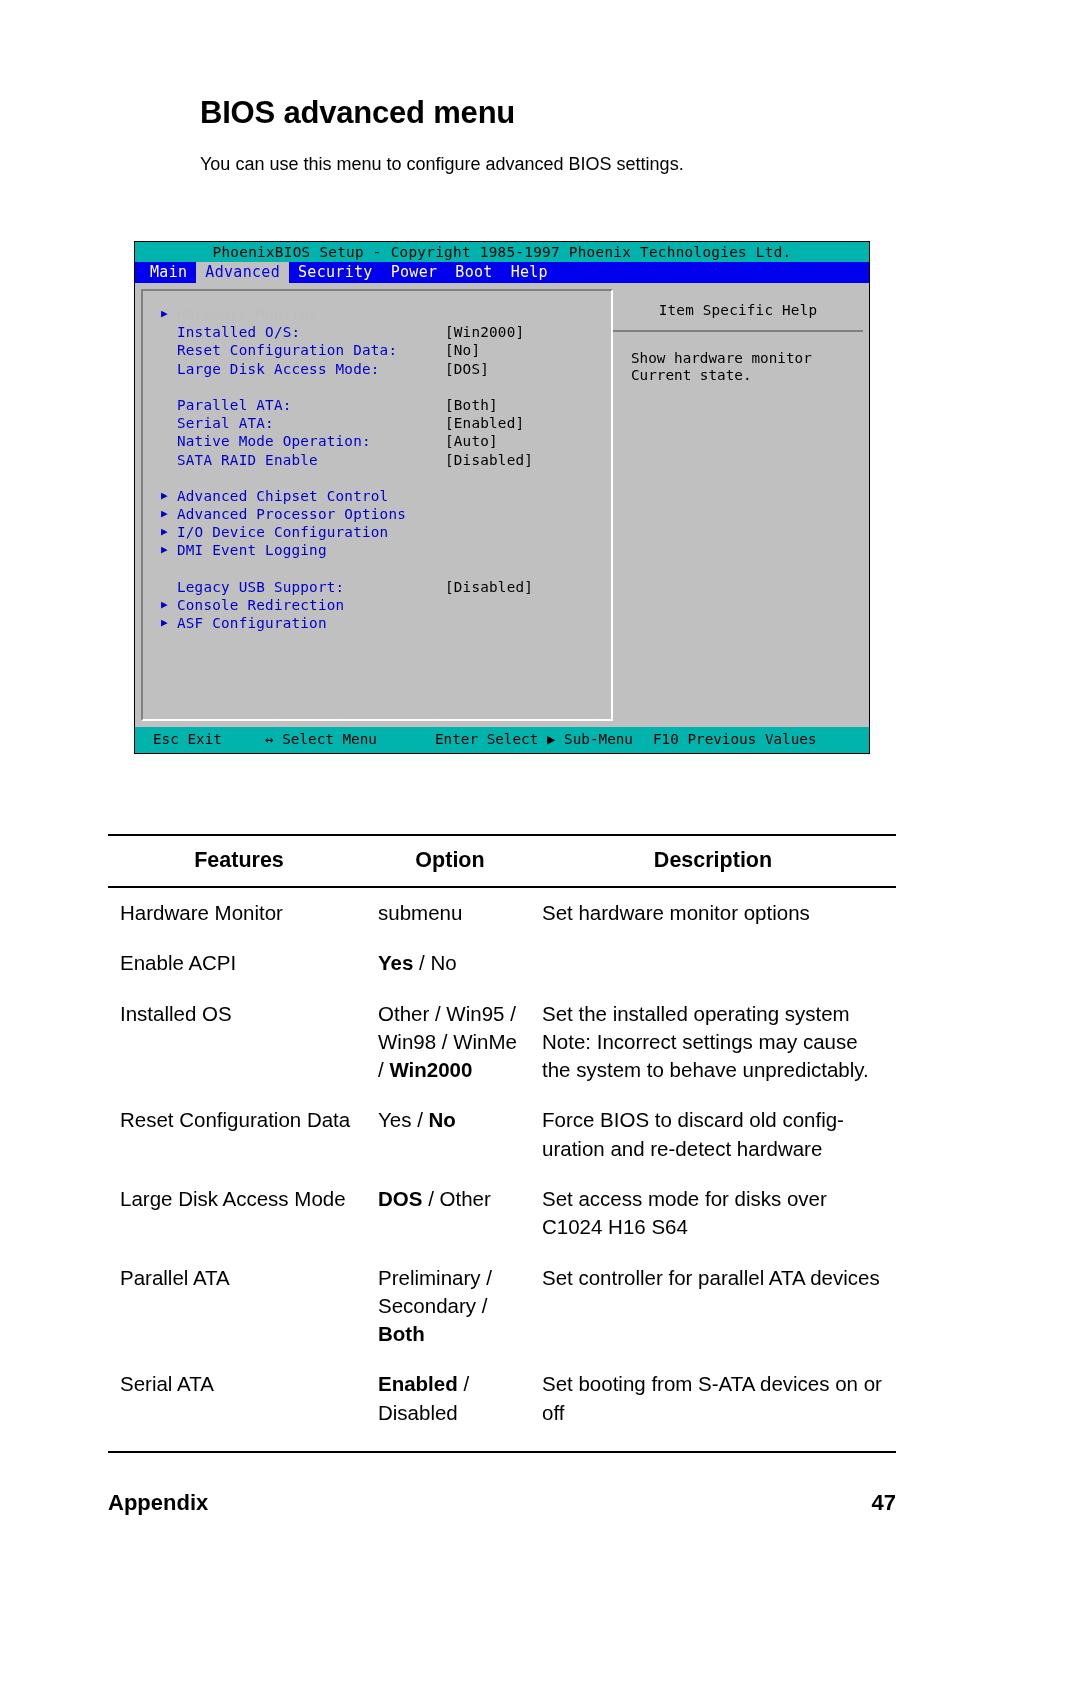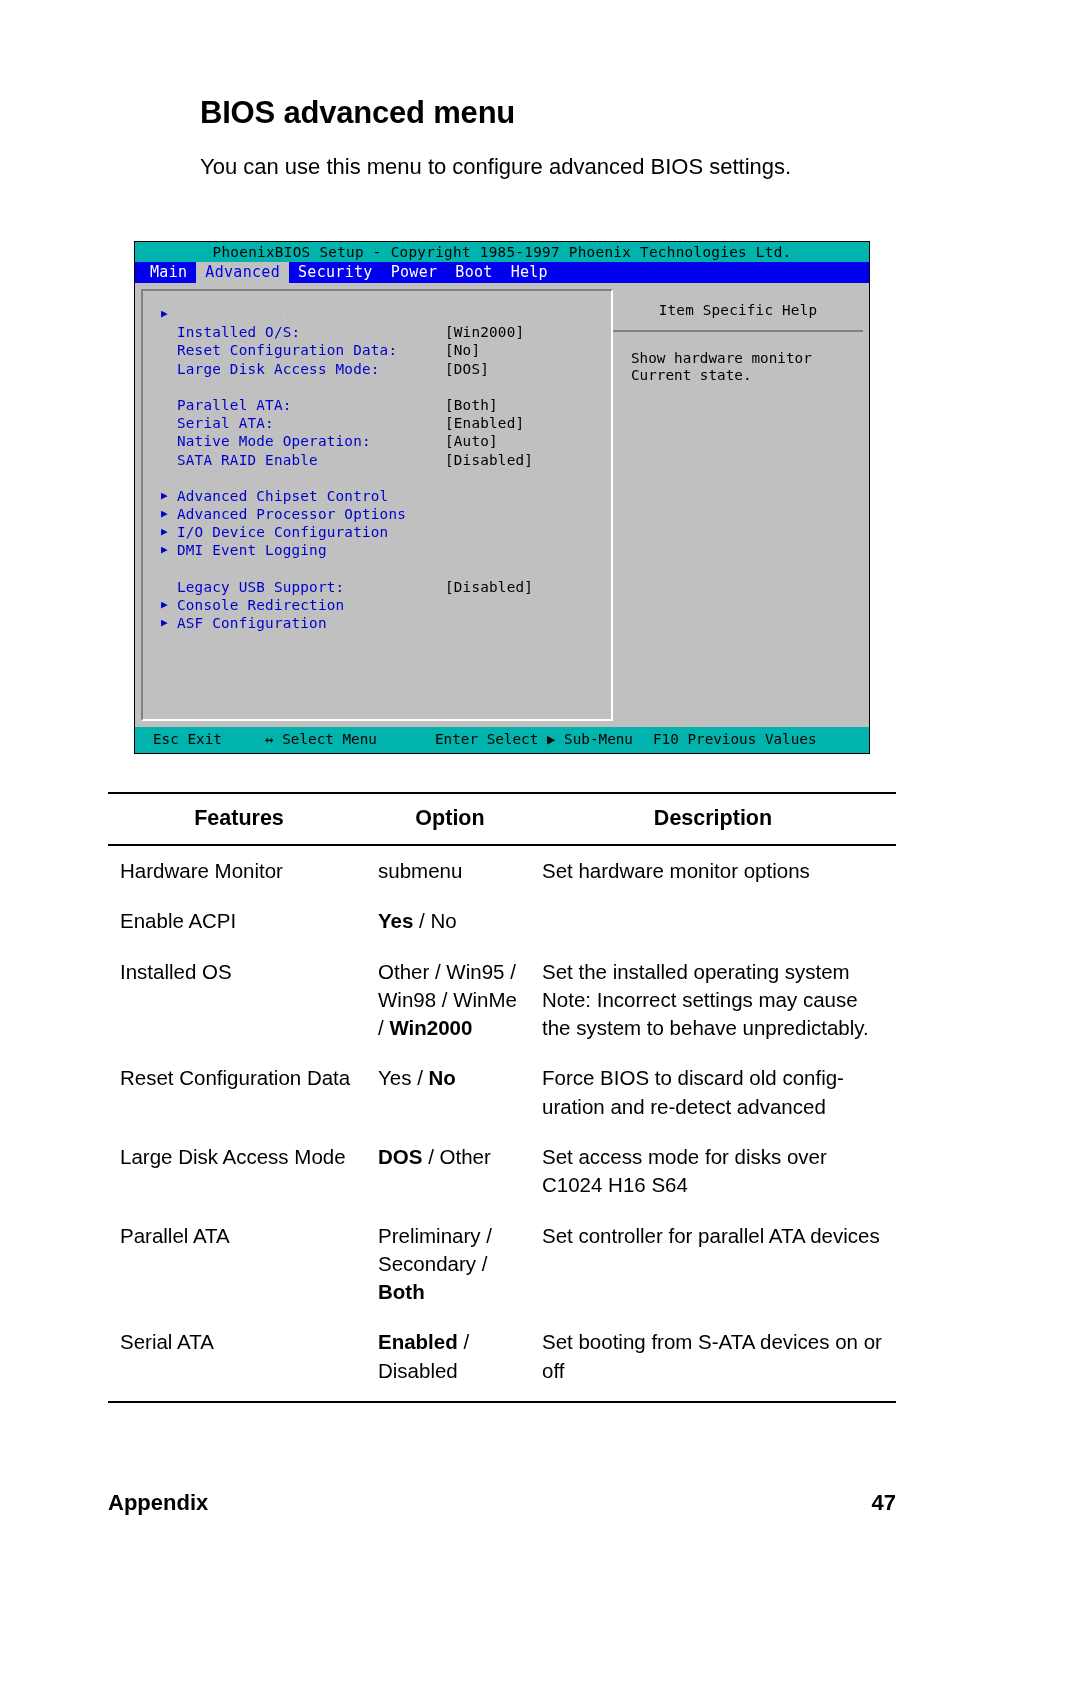--- a/index.html
+++ b/index.html
@@ -31,21 +31,21 @@
     width: 720px;
   }
   .page-title {
     font-size: 31px;
     font-weight: bold;
     letter-spacing: -0.2px;
     margin: 0;
     line-height: 1.1;
   }
   .page-subtitle {
-    font-size: 22px;
+    font-size: 18px;
     font-weight: normal;
     margin: 0;
     padding-top: 24px;
     line-height: 1.2;
   }
 
   
   .bios-shot {
     position: absolute;
     left: 134px;
@@ -185,21 +185,21 @@
   }
   .fk-line .c1 { flex: 0 0 112px; }
   .fk-line .c2 { flex: 0 0 170px; }
   .fk-line .c3 { flex: 0 0 218px; }
   .fk-line .c4 { flex: 0 0 auto; }
 
   
   .feat-table {
     position: absolute;
     left: 108px;
-    top: 792px;
+    top: 834px;
     width: 788px;
     border-collapse: collapse;
     font-size: 20.5px;
   }
   .feat-table thead th {
     font-weight: bold;
     font-size: 21.5px;
     padding: 12px 0 13px 0;
     border-top: 2.5px solid #000000;
     border-bottom: 2px solid #000000;
@@ -211,21 +211,21 @@
   .feat-table tbody td {
     vertical-align: top;
     padding: 11px 8px 11px 0;
     line-height: 1.38;
   }
   .feat-table tbody td.c-feature { padding-left: 12px; }
   .feat-table tbody td.c-option  { padding-left: 8px; }
   .feat-table tbody td.c-desc    { padding-left: 12px; }
   .feat-table tbody tr:last-child td {
     border-bottom: 2.5px solid #000000;
-    padding-bottom: 16px;
+    padding-bottom: 24px;
   }
   .feat-table b { font-weight: bold; }
 
   
   .doc-footer {
     position: absolute;
     left: 108px;
     top: 1490px;
     width: 788px;
     display: flex;
@@ -317,21 +317,21 @@
           <td class="c-desc"></td>
         </tr>
         <tr>
           <td class="c-feature">Installed OS</td>
           <td class="c-option">Other / Win95 / Win98 / WinMe / <b>Win2000</b></td>
           <td class="c-desc">Set the installed operating system Note: Incorrect settings may cause the system to behave unpredictably.</td>
         </tr>
         <tr>
           <td class="c-feature">Reset Configuration Data</td>
           <td class="c-option">Yes / <b>No</b></td>
-          <td class="c-desc">Force BIOS to discard old config-uration and re-detect advanced</td>
+          <td class="c-desc">Force BIOS to discard old config-uration and re-detect hardware</td>
         </tr>
         <tr>
           <td class="c-feature">Large Disk Access Mode</td>
           <td class="c-option"><b>DOS</b> / Other</td>
           <td class="c-desc">Set access mode for disks over C1024 H16 S64</td>
         </tr>
         <tr>
           <td class="c-feature">Parallel ATA</td>
           <td class="c-option">Preliminary / Secondary / <b>Both</b></td>
           <td class="c-desc">Set controller for parallel ATA devices</td>

